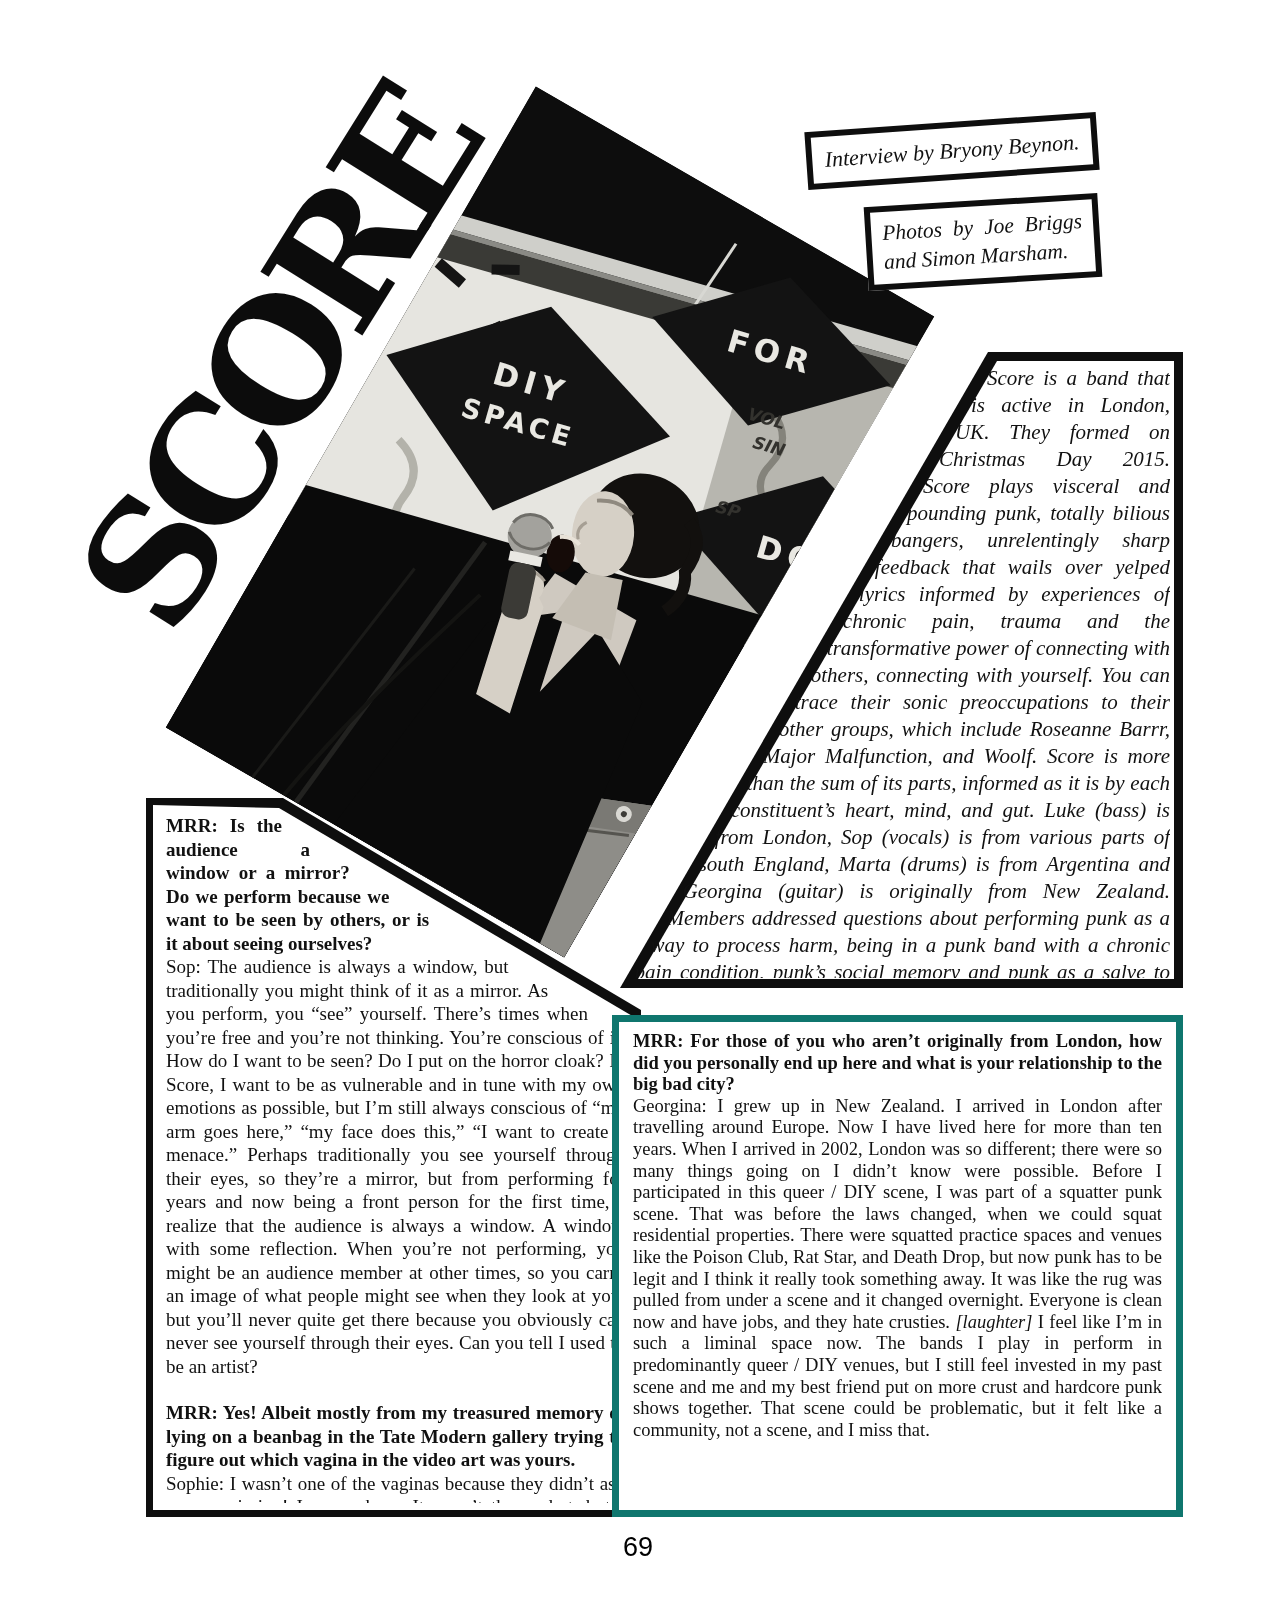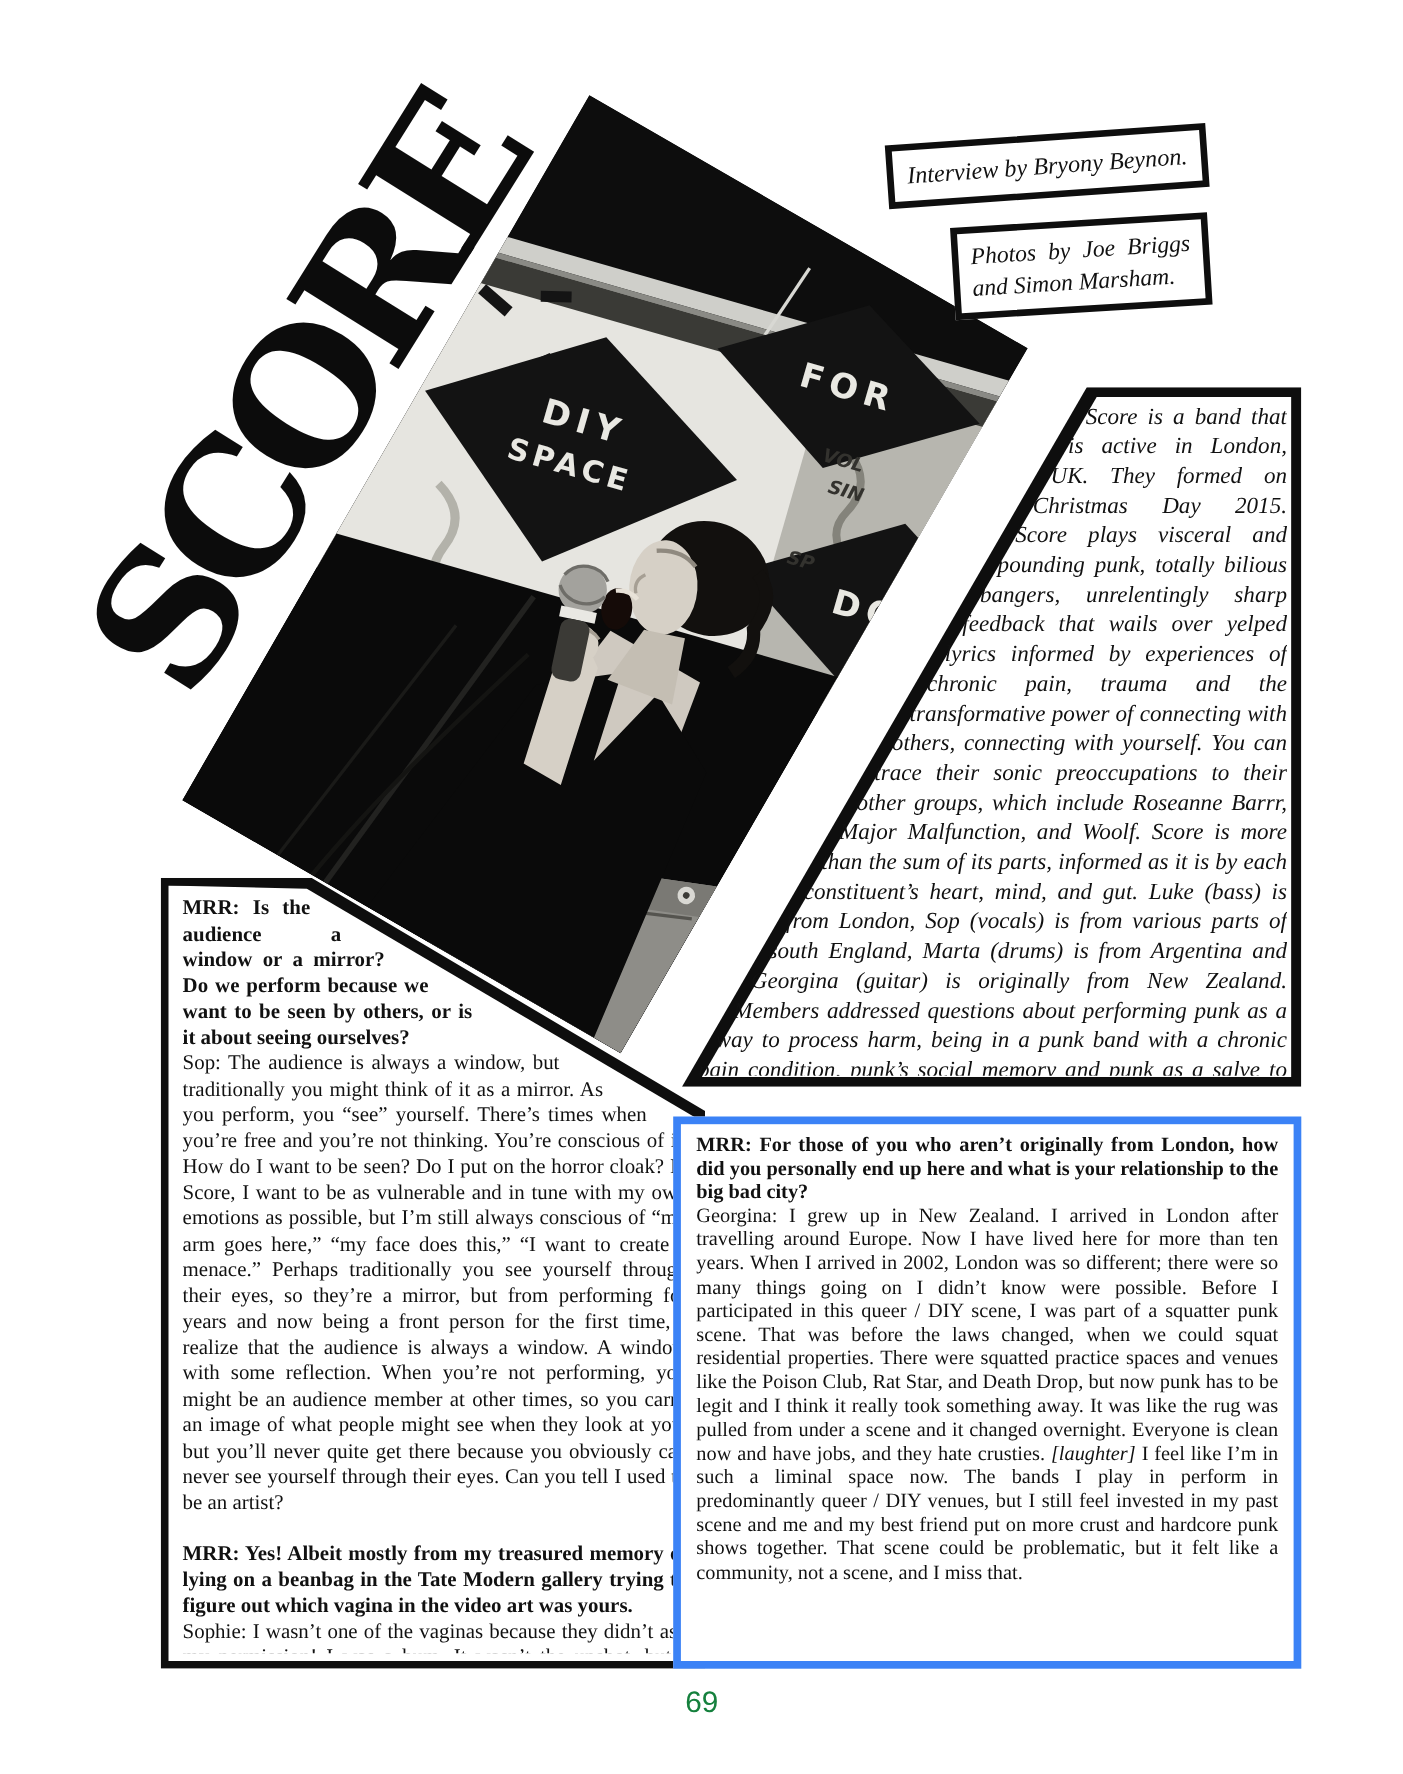--- a/index.html
+++ b/index.html
@@ -67,29 +67,29 @@
   }
   .lbox-spacer{float:right;width:345px;height:212px;
     shape-outside:polygon(14px 0,345px 196px,345px 0);shape-margin:12px;}
   .lbox-text p{margin:0;}
   p.q{font-weight:bold;}
   .para-gap{margin-top:23px !important;}
 
   
   .rbox{
     position:absolute;left:612px;top:1015px;width:571px;height:502px;
-    border:7px solid #3b82f6;box-sizing:border-box;background:#fff;
+    border:7px solid #0f766e;box-sizing:border-box;background:#fff;
     padding:9px 14px;font-size:18.5px;line-height:21.6px;text-align:justify;
     overflow:hidden;
   }
   .rbox p{margin:0;}
 
   .pageno{
     position:absolute;left:598px;top:1532px;width:80px;text-align:center;
-    font-family:"Liberation Sans",sans-serif;font-size:27px;color:#15803d;
+    font-family:"Liberation Sans",sans-serif;font-size:27px;color:#000000;
   }
 </style>
 </head>
 <body>
 
 <div class="page">
 
   <div class="photo">
     <svg width="460" height="740" viewBox="0 0 460 740">
       <rect width="460" height="740" fill="#0d0d0d"></rect>

